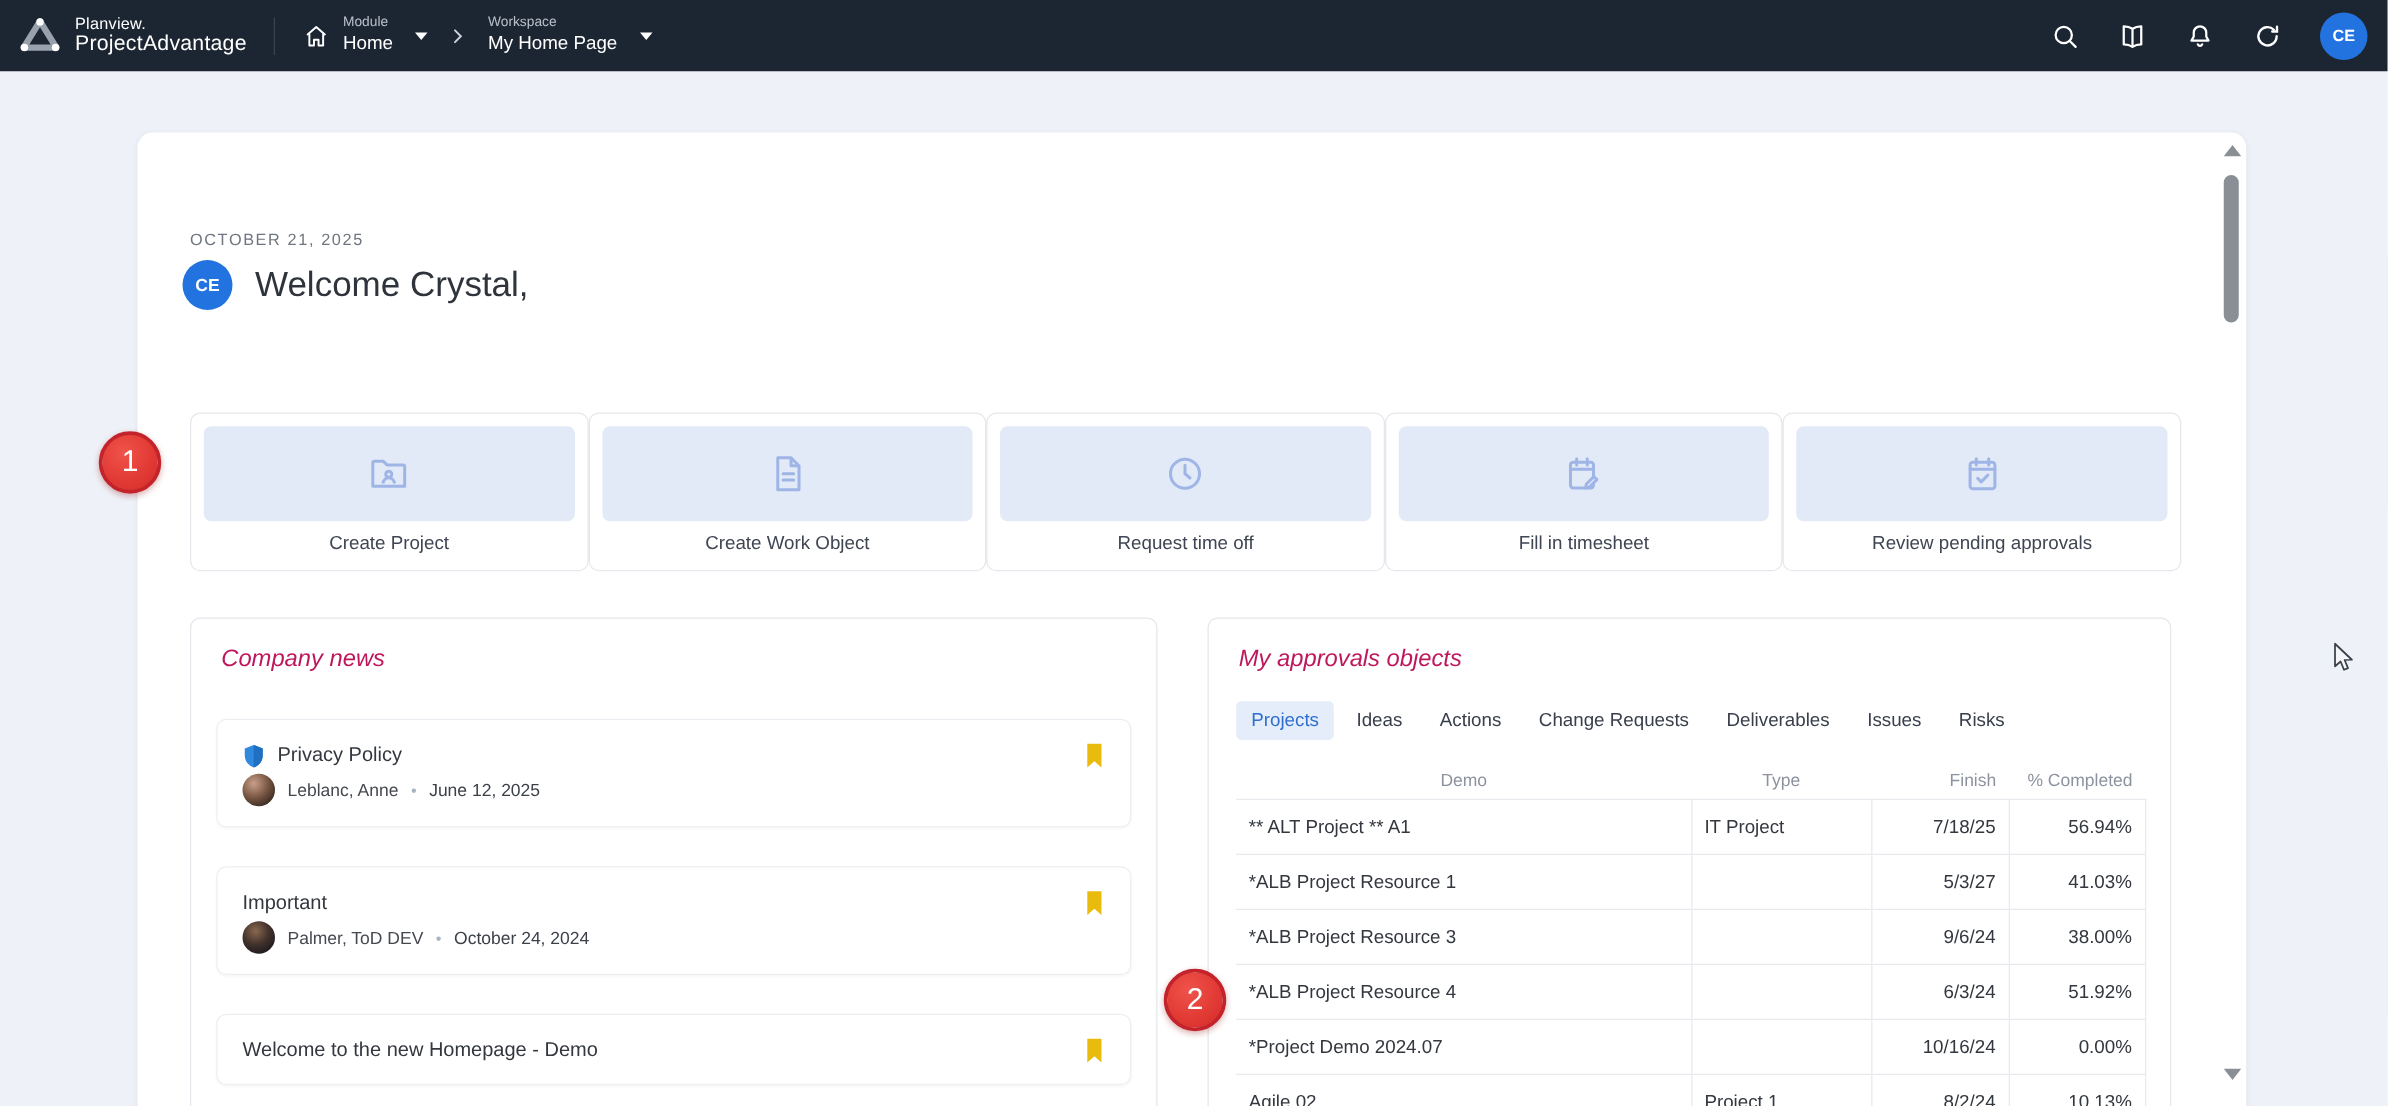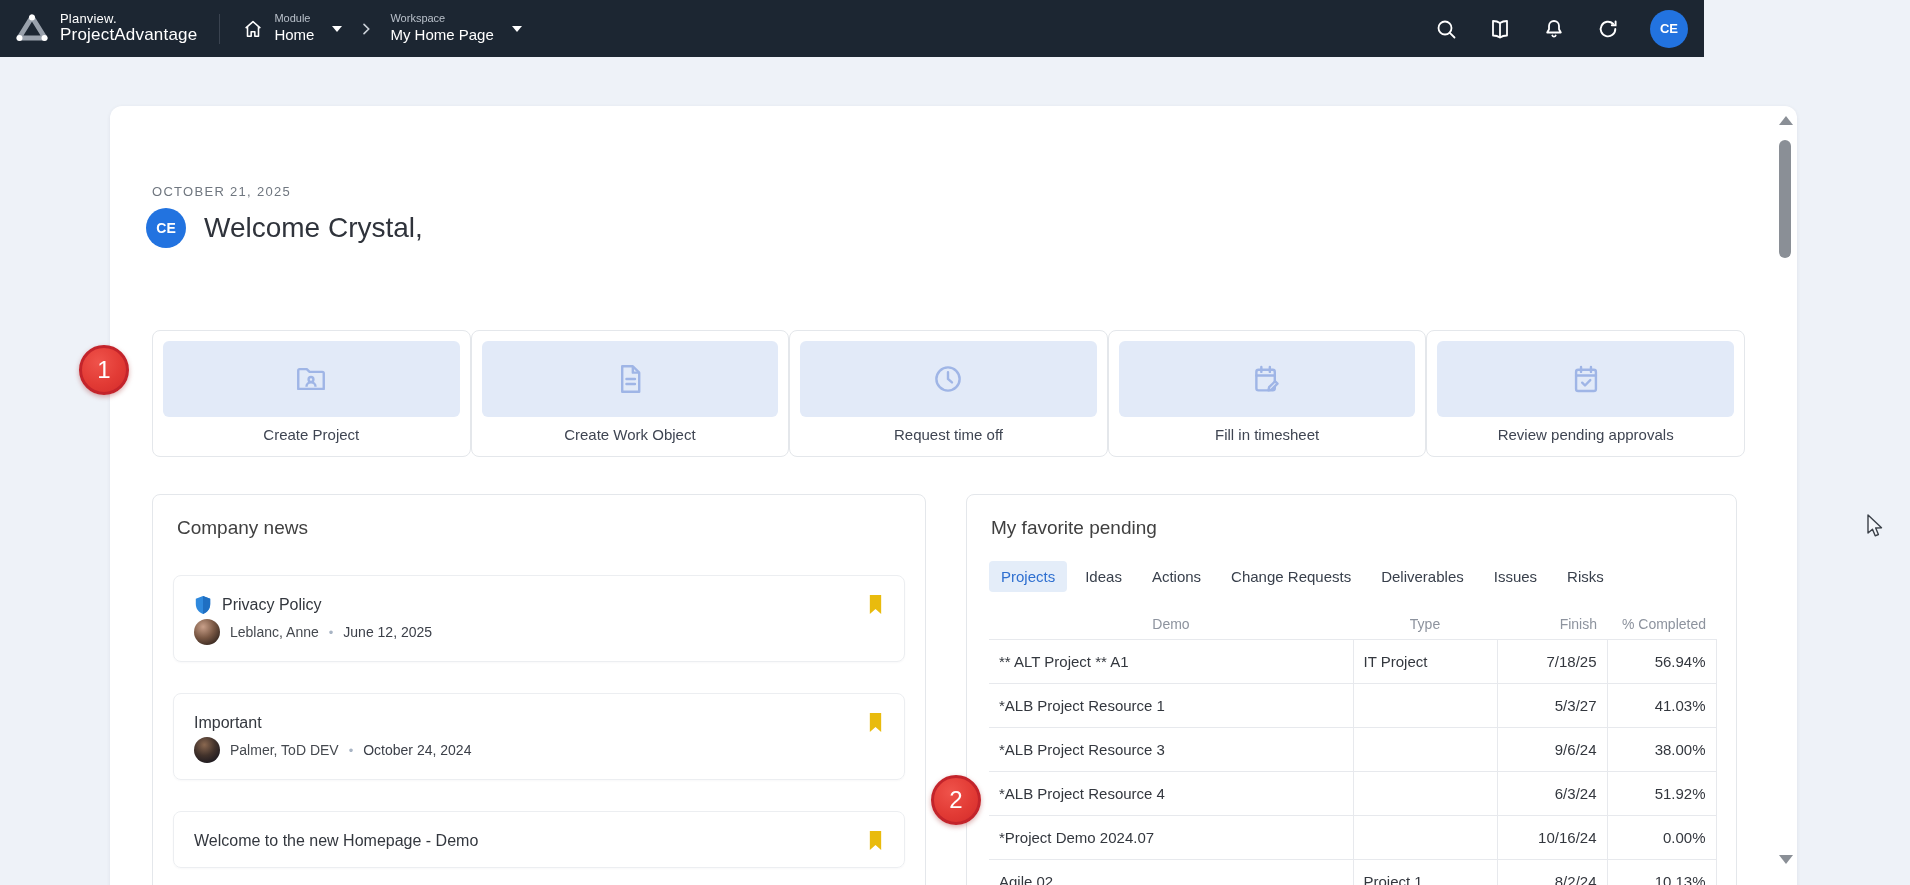--- a/index.html
+++ b/index.html
@@ -1,20 +1,20 @@
 <!DOCTYPE html>
 <html><head>
 <meta charset="utf-8">
 <style>
   * { margin:0; padding:0; box-sizing:border-box; }
   html,body { width:1910px; height:885px; overflow:hidden;
     font-family:"Liberation Sans", sans-serif; background:#EEF2F8; }
 
   
-  .topbar { position:absolute; left:0; top:0; width:1704px; height:57px;
+  .topbar { position:absolute; left:0; top:0; width:1910px; height:57px;
     background:#1C2632; display:flex; align-items:center; color:#fff; z-index:5; }
   .brand { display:flex; align-items:center; gap:10px; padding-left:14px; }
   .brand-text { line-height:1.1; }
   .brand-l1 { font-size:13px; letter-spacing:.2px; }
   .brand-l2 { font-size:17px; letter-spacing:.2px; }
   .tb-divider { width:1px; height:30px; background:#3A4350; margin:0 22px; }
   .crumb { display:flex; align-items:center; gap:10px; cursor:pointer; }
   .crumb-txt { line-height:1.25; }
   .crumb-label { font-size:11px; color:#B9C0CA; }
   .crumb-value { font-size:15px; color:#fff; }
@@ -43,21 +43,21 @@
     cursor:pointer; display:flex; flex-direction:column; }
   .qa-tile { margin:10px 10px 0; height:76px; background:#E2EAF8; border-radius:6px;
     display:flex; align-items:center; justify-content:center; }
   .qa-label { text-align:center; font-size:15px; color:#3F4552; margin-top:9px; }
 
   
   .col-card { position:absolute; top:388px; background:#fff; border:1px solid #E4E7EB;
     border-radius:8px; overflow:hidden; }
   .col-news { left:42px; width:774px; height:440px; }
   .col-fav  { left:856px; width:771px; height:440px; }
-  .col-title { margin:22px 24px 0; font-size:19px; color:#404040; }
+  .col-title { margin:22px 24px 0; font-size:19px; color:#be185d;font-style:italic; }
 
   
   .news-item { margin:36px 20px 0; border:1px solid #ECEEF1; border-radius:8px;
     padding:18px 20px 16px; cursor:pointer; box-shadow:0 1px 2px rgba(20,30,60,.03); }
   .news-item + .news-item { margin-top:31px; }
   .news-top { display:flex; align-items:center; }
   .news-title { font-size:16px; color:#33373E; }
   .news-shield { display:flex; margin-right:10px; }
   .news-bookmark { margin-left:auto; display:flex; cursor:pointer; }
   .news-meta { display:flex; align-items:center; gap:10px; margin-top:4px; }
@@ -311,21 +311,21 @@
         <span class="news-bookmark">
           <svg width="17" height="21" viewBox="0 0 18 22">
               <path d="M3 1 H15 V21 L9 15.8 L3 21 Z" fill="#E9BB0D"></path>
             </svg>
         </span>
       </div>
     </div>
   </section>
 
   <section class="col-card col-fav">
-    <div class="col-title">My favorite pending</div>
+    <div class="col-title">My approvals objects</div>
 
     <div class="tabs">
       <span class="tab active">Projects</span>
       <span class="tab">Ideas</span>
       <span class="tab">Actions</span>
       <span class="tab">Change Requests</span>
       <span class="tab">Deliverables</span>
       <span class="tab">Issues</span>
       <span class="tab">Risks</span>
     </div>

